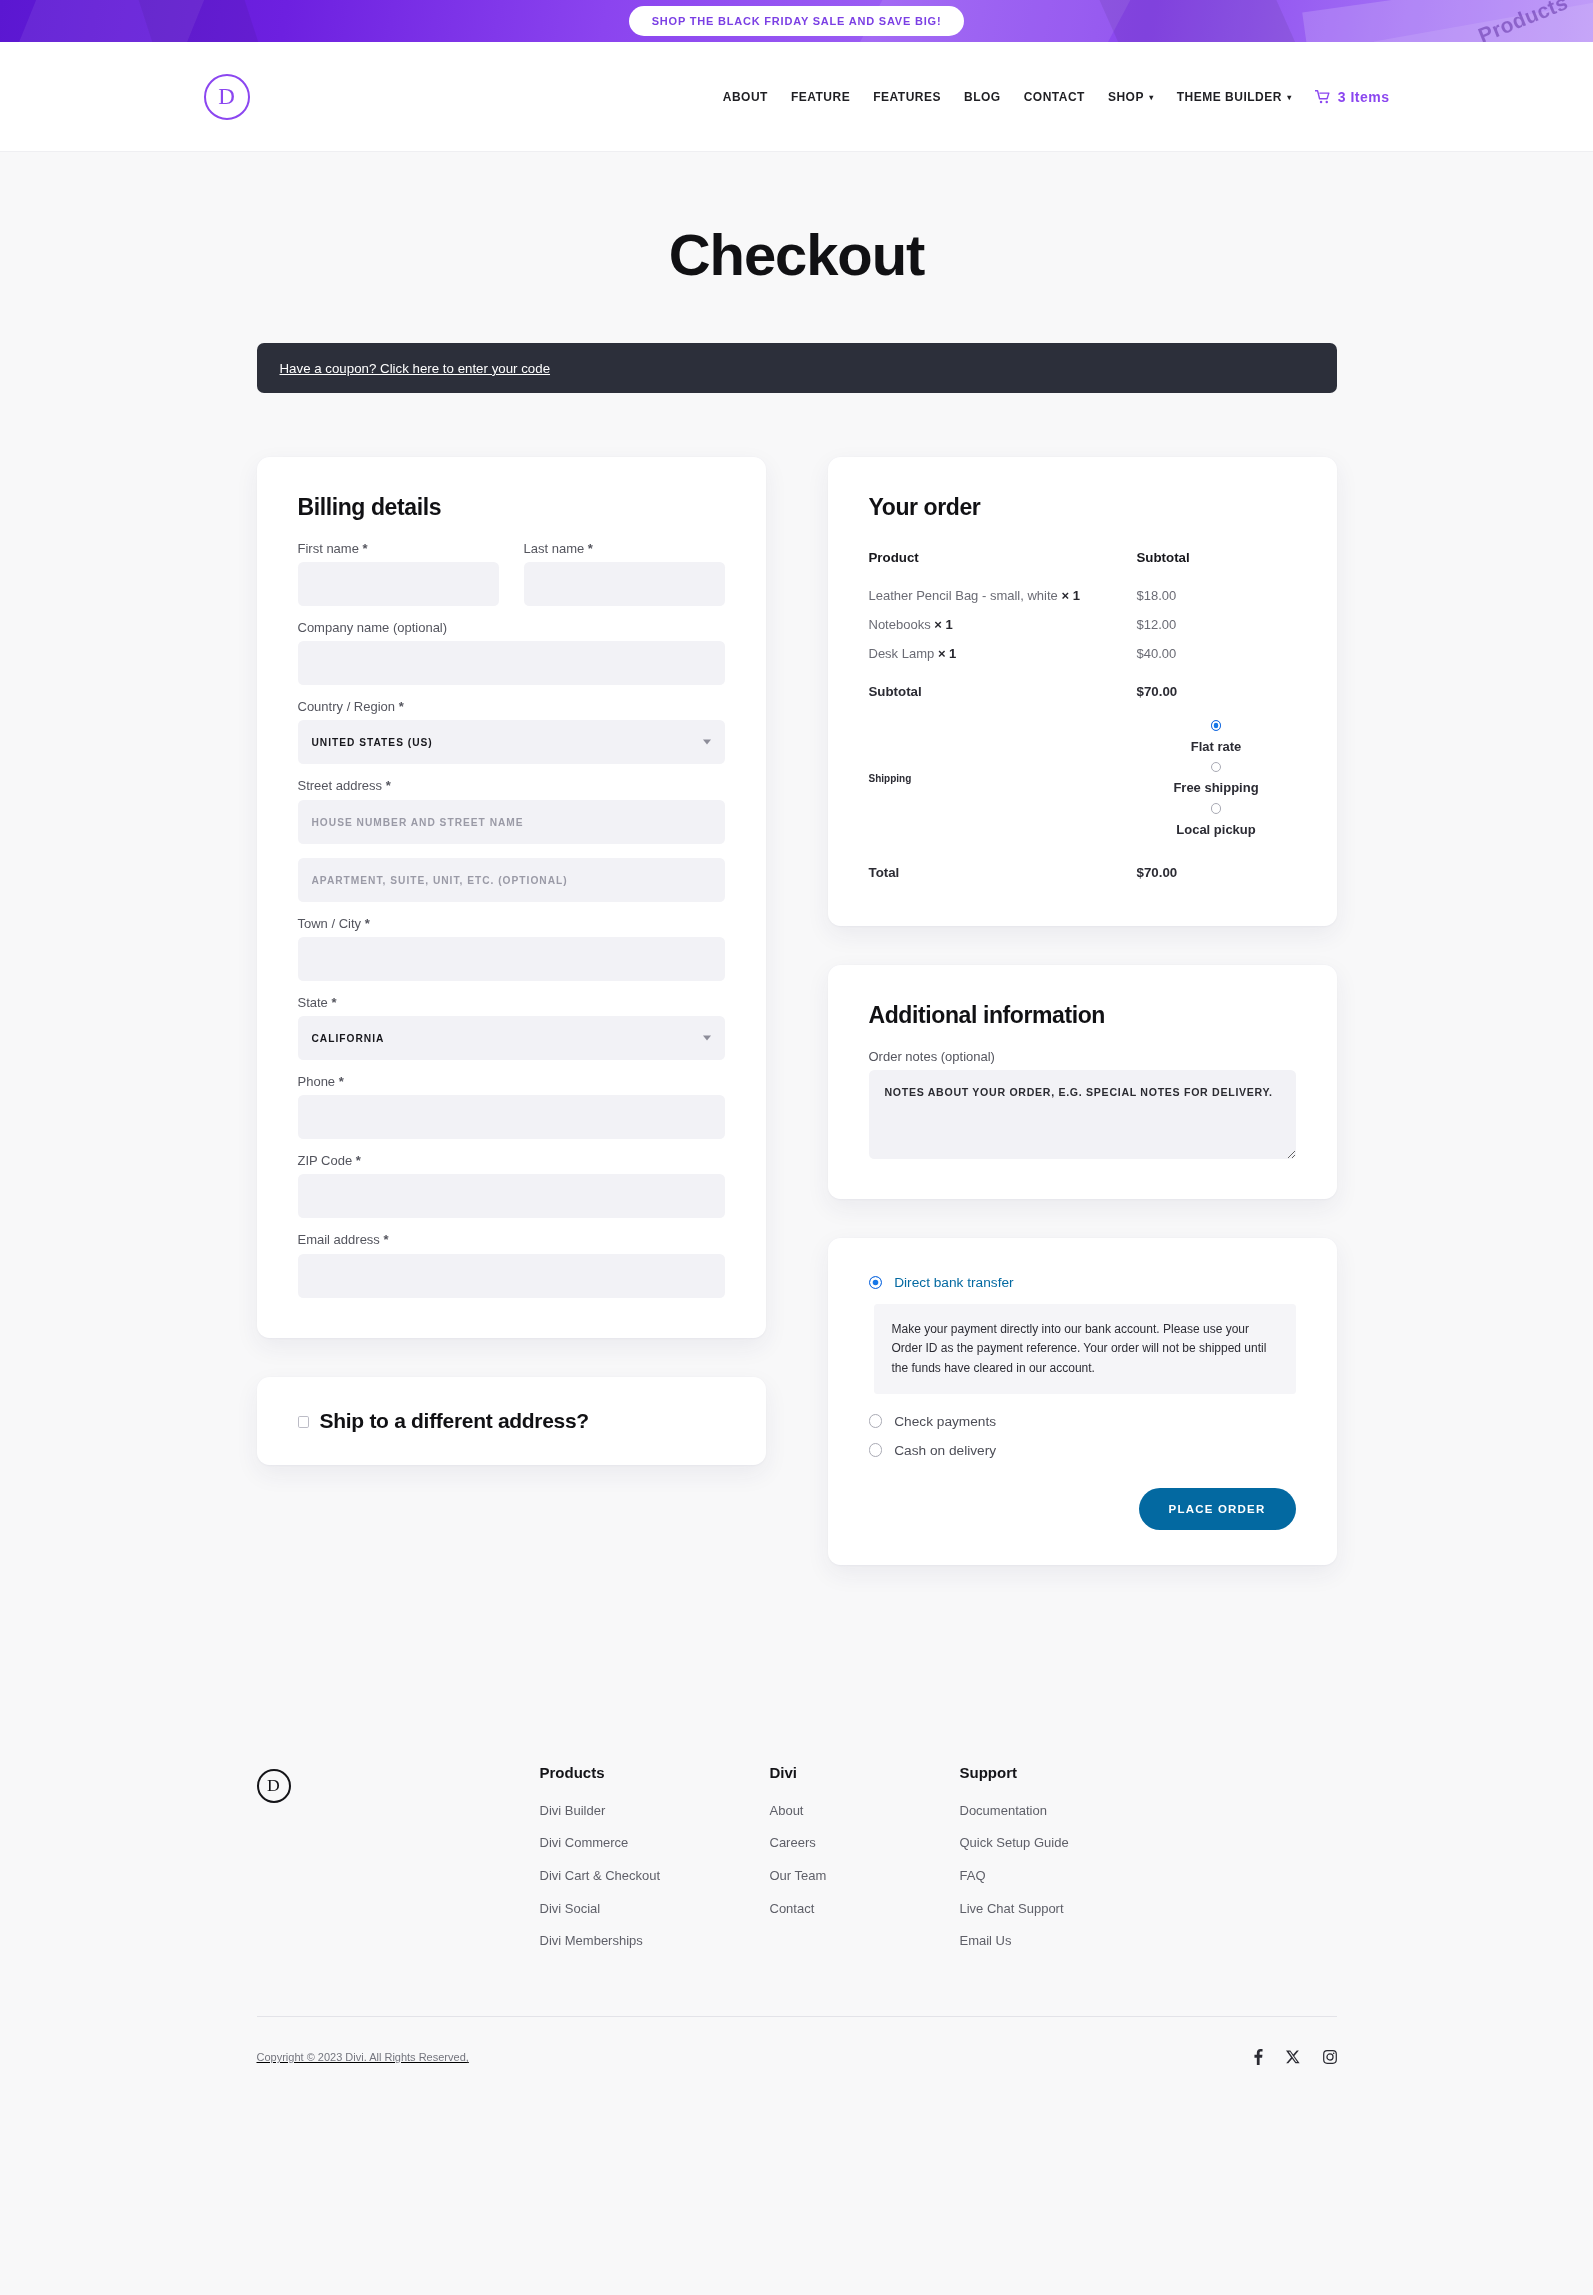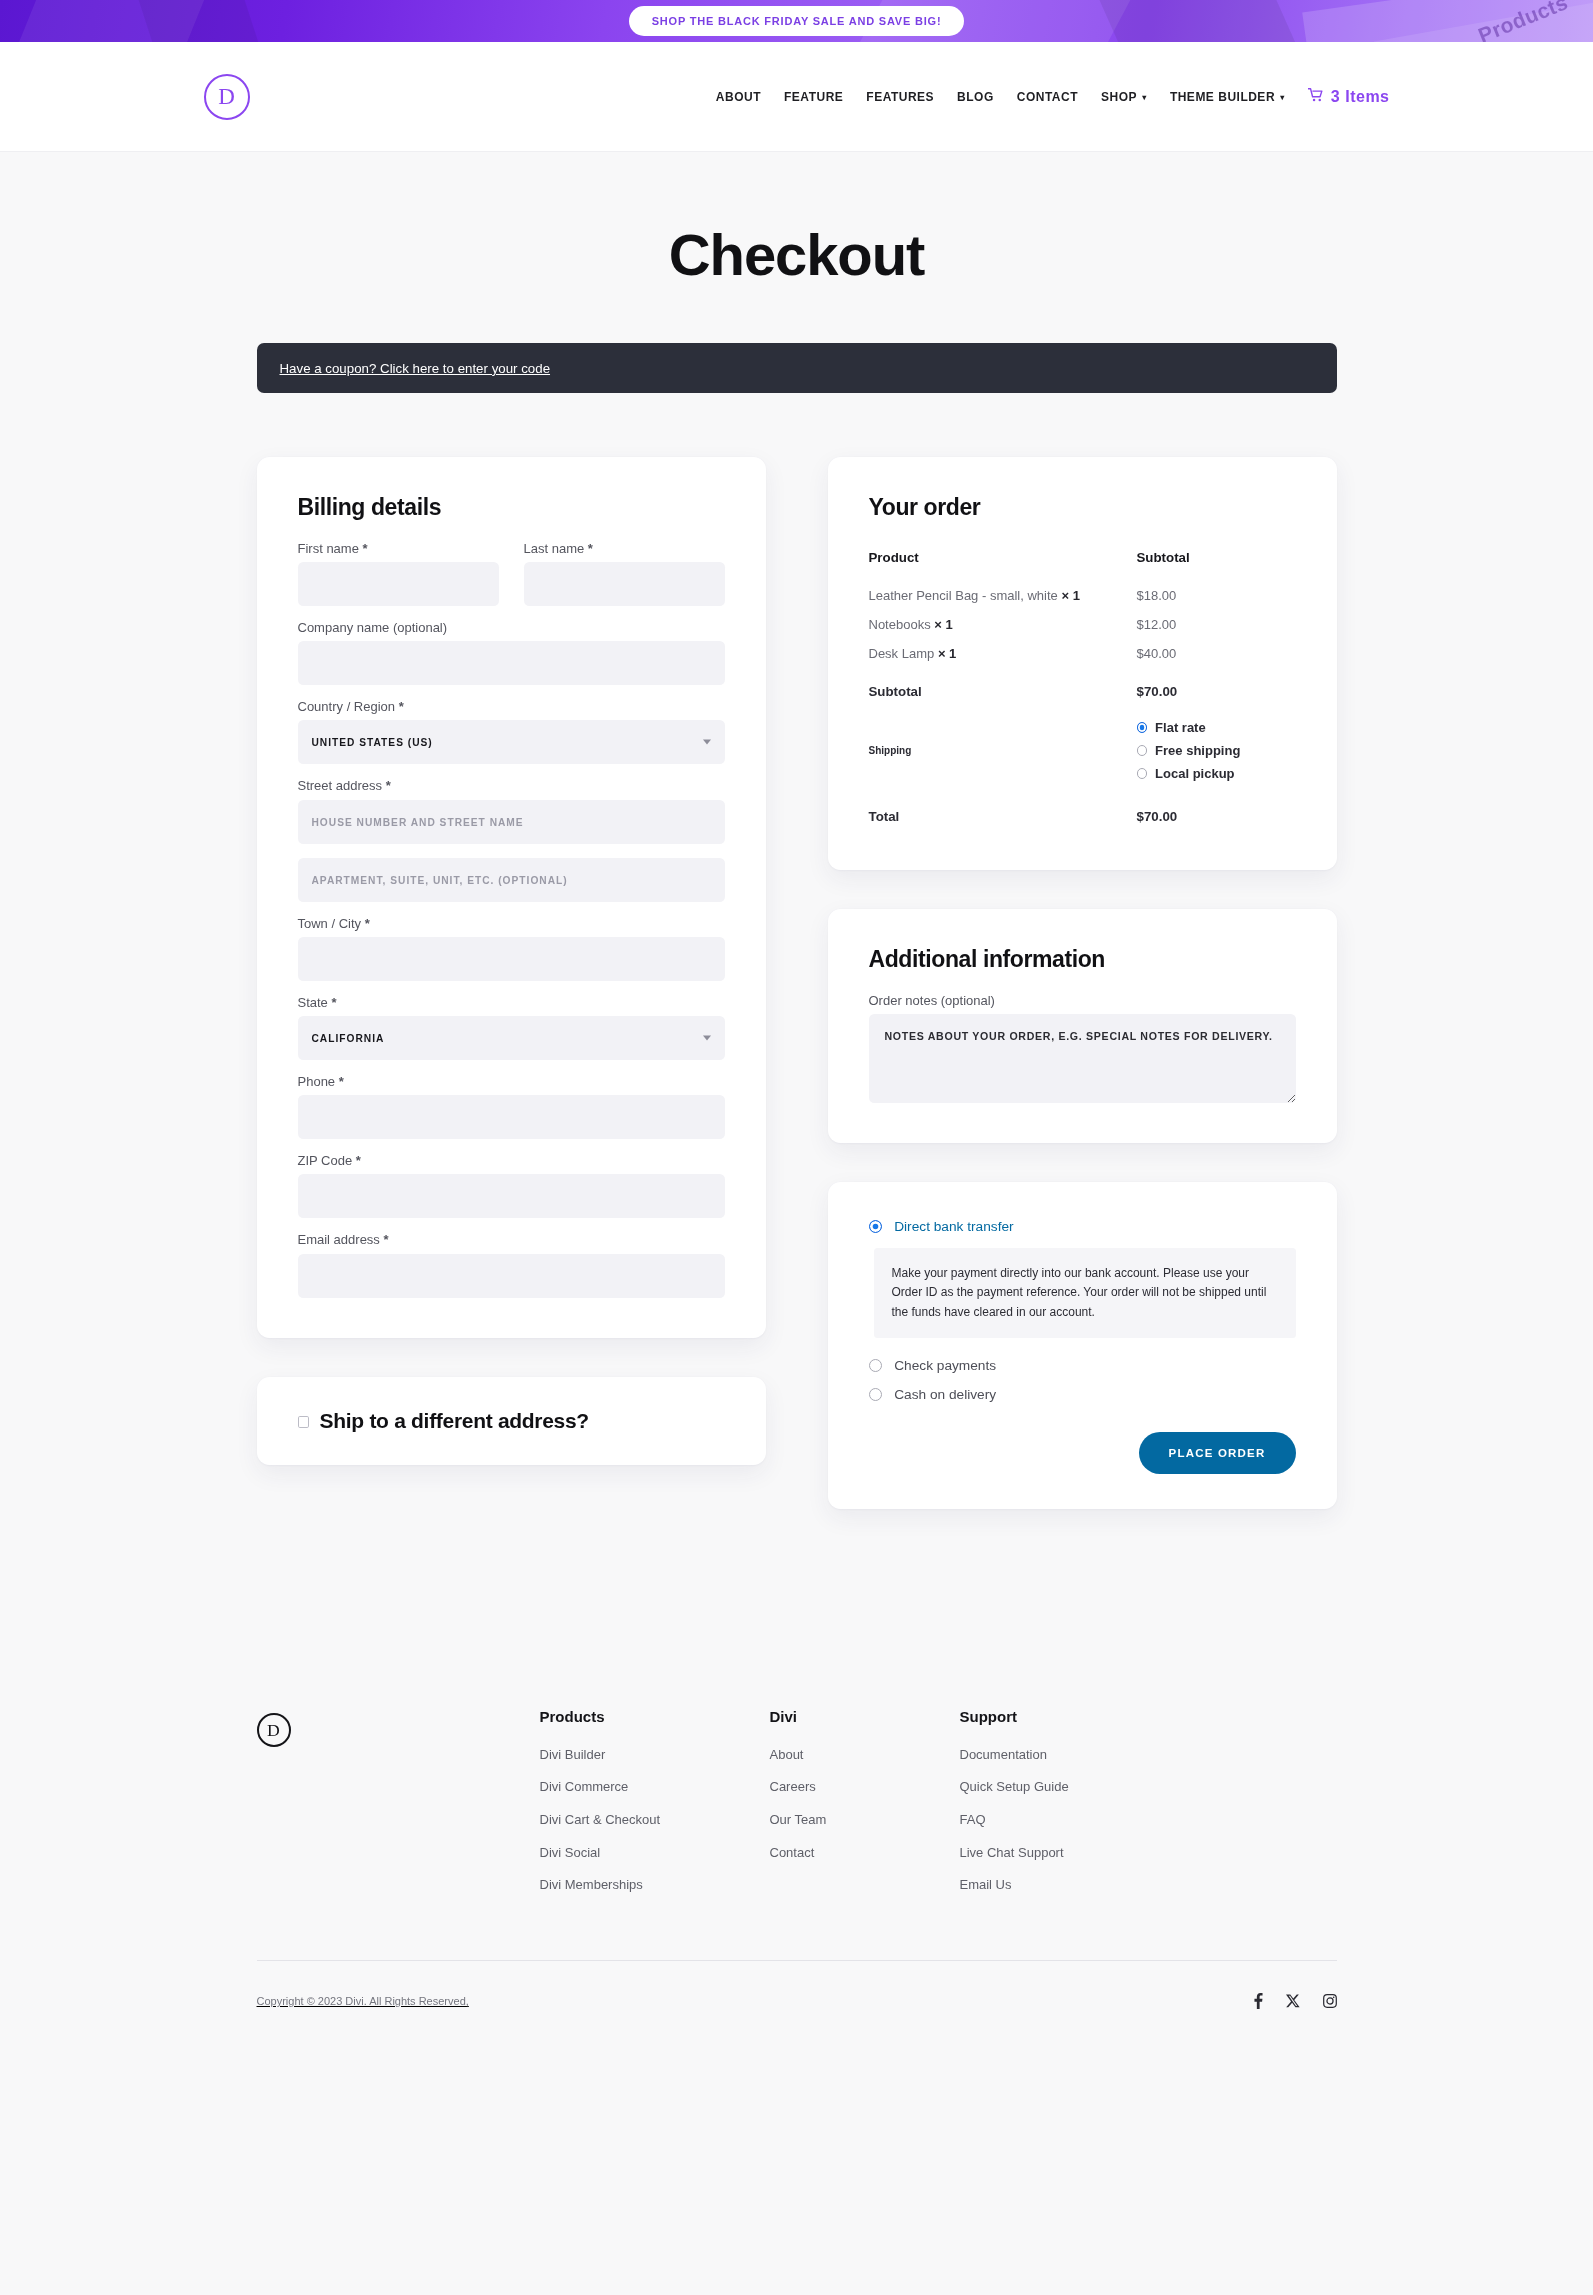--- a/index.html
+++ b/index.html
@@ -98,23 +98,23 @@
     color: #1f1f23;
     text-transform: uppercase;
     cursor: pointer;
     display: flex;
     align-items: center;
     gap: 5.3px;
     white-space: nowrap;
   }
   .caret { font-size: 8px; color: #1f1f23; position: relative; top: 0.9px; }
   .cart-link {
-    display: flex; gap: 7px;
+    display: flex; align-items: center; gap: 7px;
     color: #8b46f0;
-    font-size: 16px; font-weight: 700; letter-spacing: 0.5px;
+    font-size: 14px; font-weight: 700; letter-spacing: 0.5px;
     cursor: pointer;
   }
   .cart-icon { width: 16px; height: 14px; display:inline-block; }
 
   
   .page-body { background: #f8f8f9; padding-bottom: 8.9px; }
   .container { width: 1080px; margin: 0 auto; }
 
   .page-title {
     text-align: center;
@@ -266,20 +266,21 @@
   }
   .order-table tr.shipping-row td { padding-top: 12.4px; padding-bottom: 12.4px; }
   .order-table tr.shipping-row td.label-cell {
     font-weight: 800; color: #2b2b33; font-size: 10px; vertical-align: middle; margin-left: 14px;
   }
   .ship-option {
     display: flex; align-items: center; gap: 8px;
     font-size: 13px; font-weight: 700; color: #2b2b33;
     margin-bottom: 8px;
     cursor: pointer;
+    flex-direction: column;
   }
   .ship-option:last-child { margin-bottom: 0; }
 
   .radio {
     width: 10.6px; height: 10.6px; border-radius: 50%;
     border: 0.9px solid #a9aab4;
     background: #fff;
     display: inline-block; flex: 0 0 10.6px;
     position: relative;
   }

